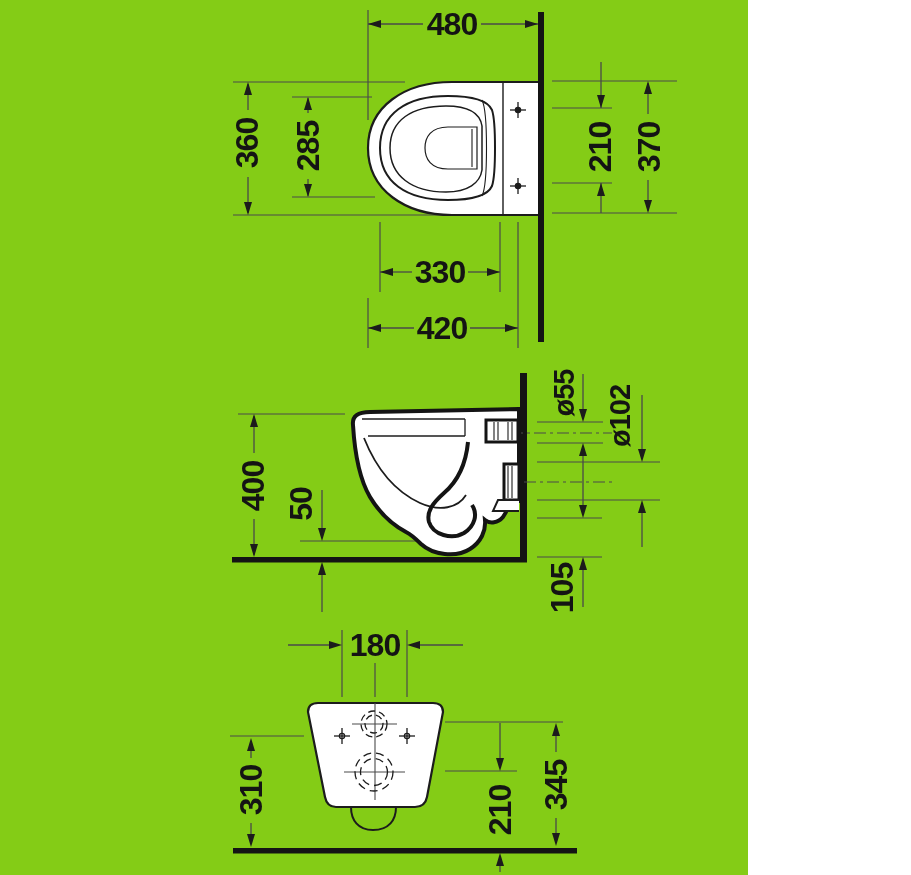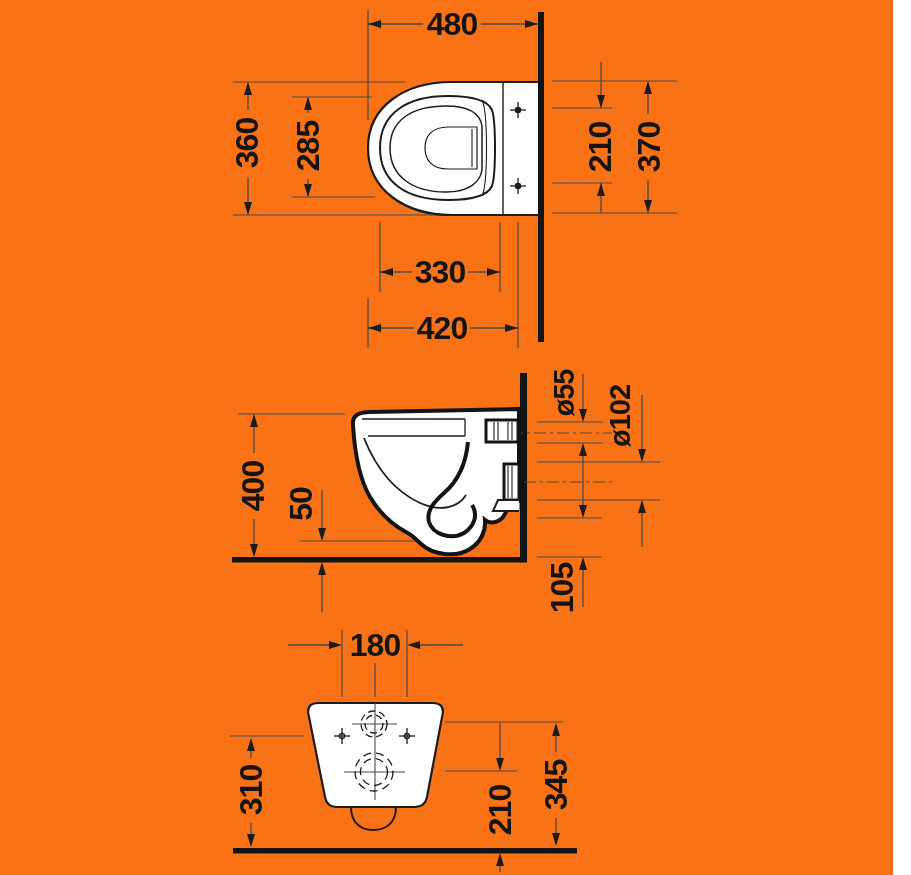--- a/index.html
+++ b/index.html
@@ -1,16 +1,16 @@
 <!DOCTYPE html>
 <html><head>
 <meta charset="utf-8">
 <style>
   html,body{margin:0;padding:0;background:#ffffff;}
-  .stage{position:relative;width:893px;height:875px;background:#f97316;overflow:hidden;
+  .stage{position:relative;width:748px;height:875px;background:#84cc16;overflow:hidden;
          font-family:"Liberation Sans",sans-serif;}
   svg{position:absolute;left:0;top:0;}
   text{font-family:"Liberation Sans",sans-serif;font-weight:bold;fill:#141414;}
   .dim{font-size:32px;letter-spacing:-1px;}
   .dim-sm{font-size:29px;letter-spacing:-1px;}
 </style>
 </head>
 <body>
 
 <div class="stage">

